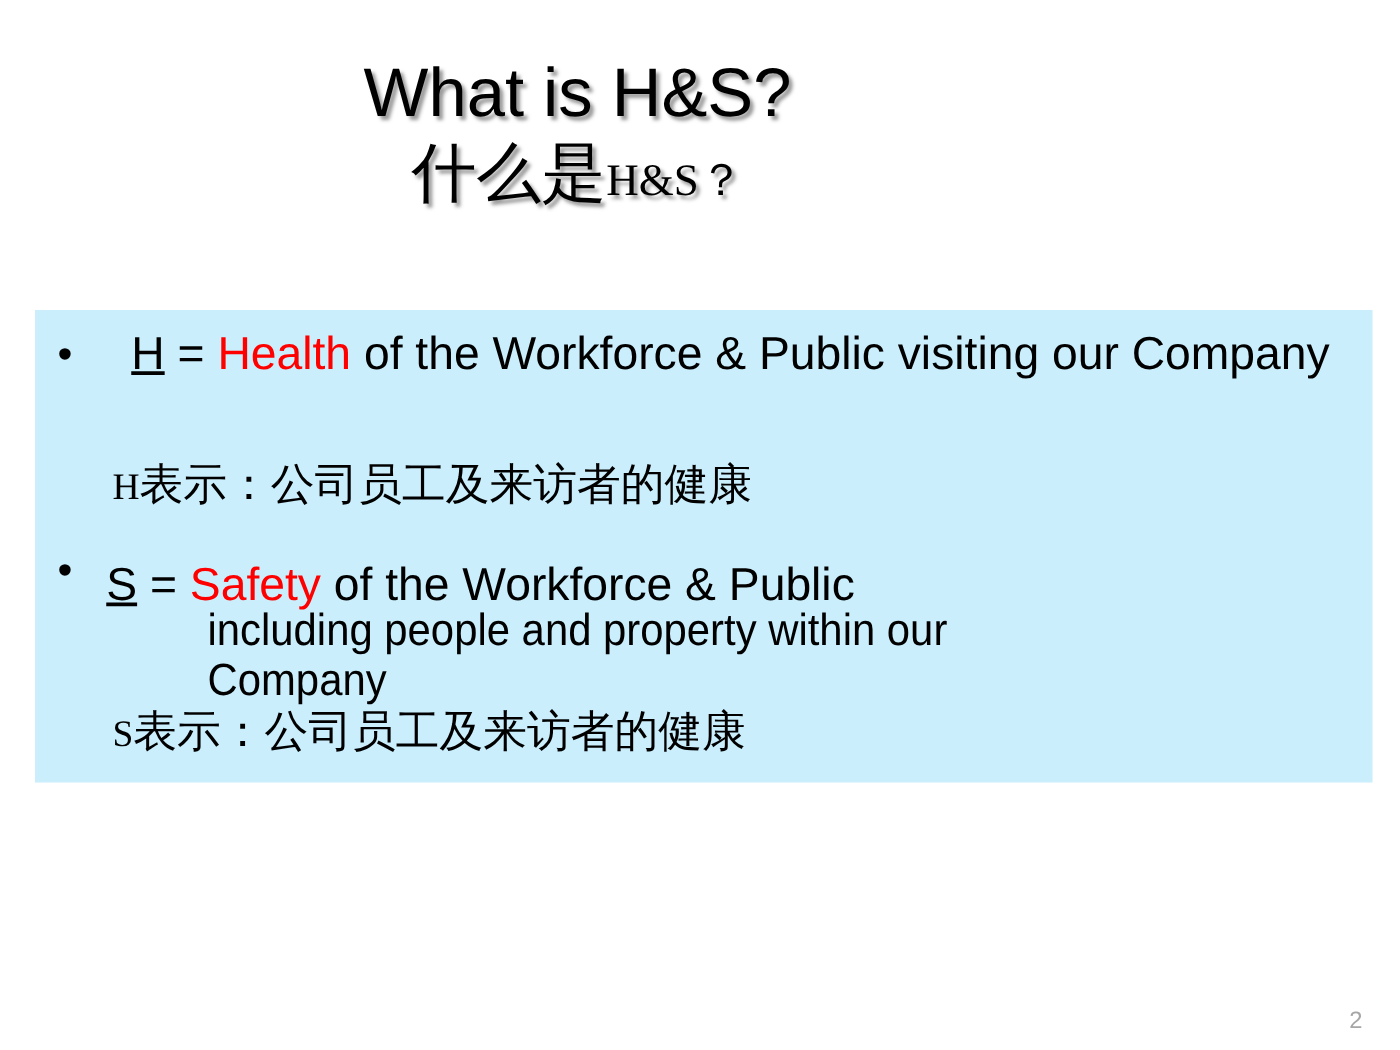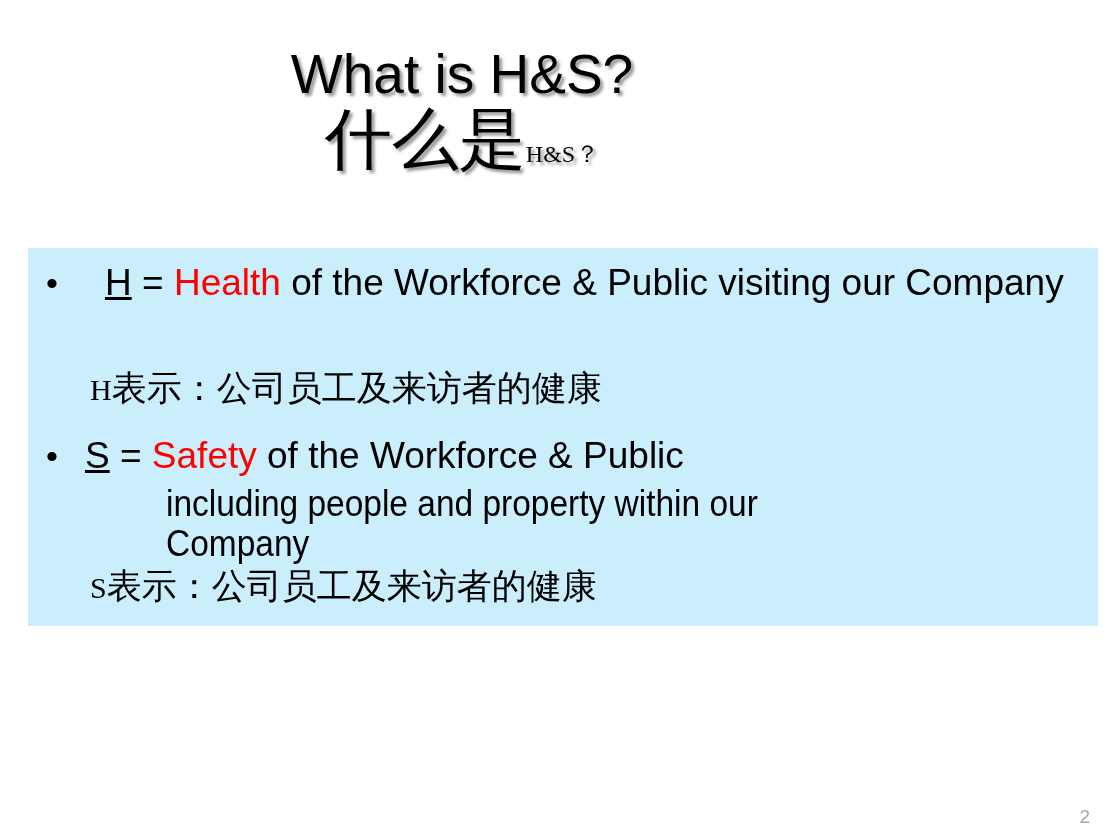--- a/index.html
+++ b/index.html
@@ -40,26 +40,26 @@
     letter-spacing: 0px;
     text-shadow: 3px 3px 3px rgba(120,120,120,0.75);
   }
   .title-cn {
     line-height: 66px;
     white-space: nowrap;
     text-shadow: 3px 3px 3px rgba(120,120,120,0.75);
   }
   .title-cn-han {
     font-family: "DejaVu Serif", "Liberation Serif", serif;
-    font-size: 67px;
+    font-size: 52px;
     letter-spacing: 0px;
   }
   .title-cn-latin {
     font-family: "Liberation Serif", "DejaVu Serif", serif;
-    font-size: 24px;
+    font-size: 36px;
   }
 
   
   .content-box {
     position: absolute;
     left: 28px;
     top: 248px;
     width: 1070px;
     height: 378px;
     background: #caeefb;
@@ -115,20 +115,21 @@
 
   
   .b2 {
     left: 0px;
     top: 183px;
     width: 1070px;
   }
   .b2 .bullet-text {
     margin-left: 57px;
     width: 1000px;
+    margin-top: 12px;
   }
 
   
   .cont {
     position: absolute;
     left: 138px;
     top: 236px;
     width: 930px;
     font-family: "Liberation Sans", sans-serif;
     font-size: 36px;

